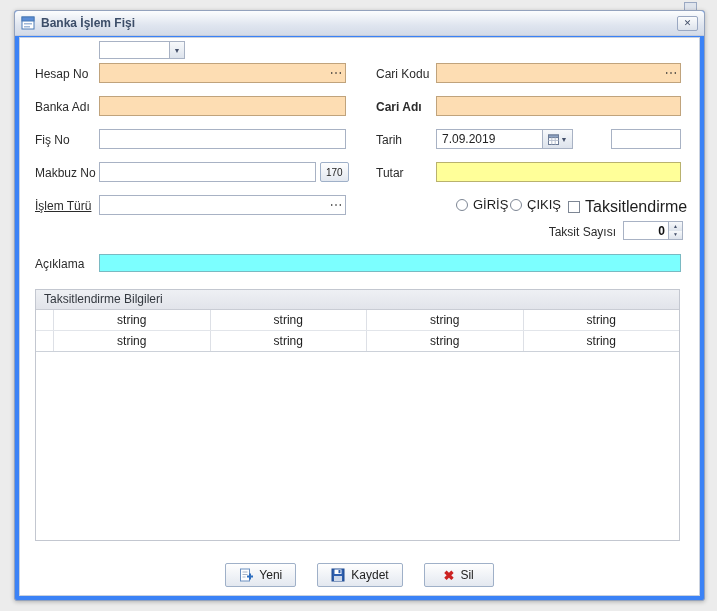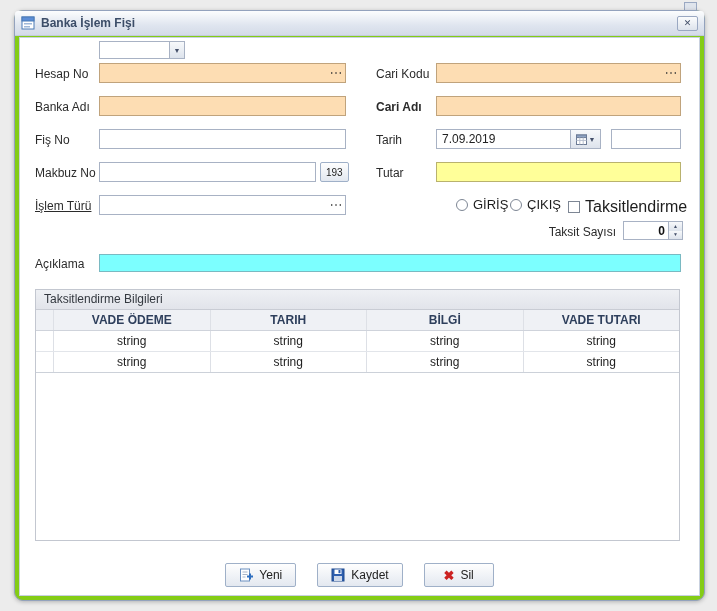--- a/index.html
+++ b/index.html
@@ -6,21 +6,21 @@
   body{
     width:717px;height:611px;position:relative;
     background:#ececec;
     font-family:"Liberation Sans", sans-serif;
     font-size:12px;color:#222;
     overflow:hidden;
   }
   
   .window{
     position:absolute;left:14px;top:10px;width:689px;height:589px;
-    background:#84cc16;border:1px solid #93a2bd;border-radius:9px;
+    background:#3b82f6;border:1px solid #93a2bd;border-radius:3px;
     box-shadow:0 1px 4px rgba(0,0,0,.25);
   }
   .titlebar{
     position:absolute;left:0;top:0;right:0;height:25px;
     background:linear-gradient(#fcfdfe,#dfe5ef 60%,#d4dbe8);
     border-bottom:1px solid #c2cada;border-radius:3px 3px 0 0;
     display:flex;align-items:center;padding:0 6px;box-sizing:border-box;
   }
   .title-icon{width:14px;height:14px;margin-right:6px;flex:0 0 auto;}
   .title-text{font-weight:bold;color:#3c4d68;font-size:12px;}
@@ -151,42 +151,42 @@
     <div class="lbl" style="left:356px;top:62px;font-weight:bold;">Cari Adı</div>
     <div class="field-wrap" style="left:416px;top:58px;width:245px;">
       <input class="inp orange" value="" style="">
     </div>
 
     <div class="lbl" style="left:15px;top:95px;">Fiş No</div>
     <div class="field-wrap" style="left:79px;top:91px;width:247px;">
       <input class="inp" value="" style="">
     </div>
     <div class="lbl" style="left:356px;top:95px;">Tarih</div>
-    <div class="field-wrap" style="left:416px;top:91px;width:165px;">
+    <div class="field-wrap" style="left:416px;top:91px;width:137px;">
       <input class="inp" style="padding-right: 34px;" value="7.09.2019">
       <button class="side-btn" style="width:30px;">
         <svg width="11" height="11" viewBox="0 0 11 11">
           <rect x="0.5" y="1" width="10" height="9.5" fill="#ffffff" stroke="#6b7a95"></rect>
           <rect x="0.5" y="1" width="10" height="2.6" fill="#8fa4c4" stroke="#6b7a95"></rect>
           <line x1="3.8" y1="3.6" x2="3.8" y2="10.5" stroke="#b8c0cf"></line>
           <line x1="7.2" y1="3.6" x2="7.2" y2="10.5" stroke="#b8c0cf"></line>
           <line x1="0.5" y1="6.4" x2="10.5" y2="6.4" stroke="#b8c0cf"></line>
         </svg>
         <span>▼</span>
       </button>
     </div>
     <div class="field-wrap" style="left:591px;top:91px;width:70px;">
       <input class="inp" value="" style="">
     </div>
 
     <div class="lbl" style="left:15px;top:128px;">Makbuz No</div>
     <div class="field-wrap" style="left:79px;top:124px;width:217px;">
       <input class="inp" value="" style="">
     </div>
-    <button class="action-btn" style="position:absolute;left:300px;top:124px;height:20px;min-width:0;padding:0 5px;font-size:10px;">193</button>
+    <button class="action-btn" style="position:absolute;left:300px;top:124px;height:20px;min-width:0;padding:0 5px;font-size:10px;">170</button>
     <div class="lbl" style="left:356px;top:128px;">Tutar</div>
     <div class="field-wrap" style="left:416px;top:124px;width:245px;">
       <input class="inp yellow" value="" style="">
     </div>
 
     <div class="lbl" style="left:15px;top:161px;text-decoration:underline;">İşlem Türü</div>
     <div class="field-wrap" style="left:79px;top:157px;width:247px;">
       <input class="inp" value="" style="">
       <button class="dots-btn">⋯</button>
     </div>
@@ -213,27 +213,20 @@
       </div>
     </div>
 
     <div class="lbl" style="left:15px;top:219px;">Açıklama</div>
     <div class="field-wrap" style="left:79px;top:216px;width:582px;height:18px;">
       <input class="inp cyan" value="" style="">
     </div>
 
     <div class="groupbox">
       <div class="group-title">Taksitlendirme Bilgileri</div>
-      <div class="tbl-header">
-        <div class="cell ind"></div>
-        <div class="cell c">VADE ÖDEME</div>
-        <div class="cell c">TARIH</div>
-        <div class="cell c">BİLGİ</div>
-        <div class="cell c">VADE TUTARI</div>
-      </div>
       <div class="tbl-row">
         <div class="cell ind"></div>
         <div class="cell c">string</div>
         <div class="cell c">string</div>
         <div class="cell c">string</div>
         <div class="cell c">string</div>
       </div>
       <div class="tbl-row last">
         <div class="cell ind"></div>
         <div class="cell c">string</div>

